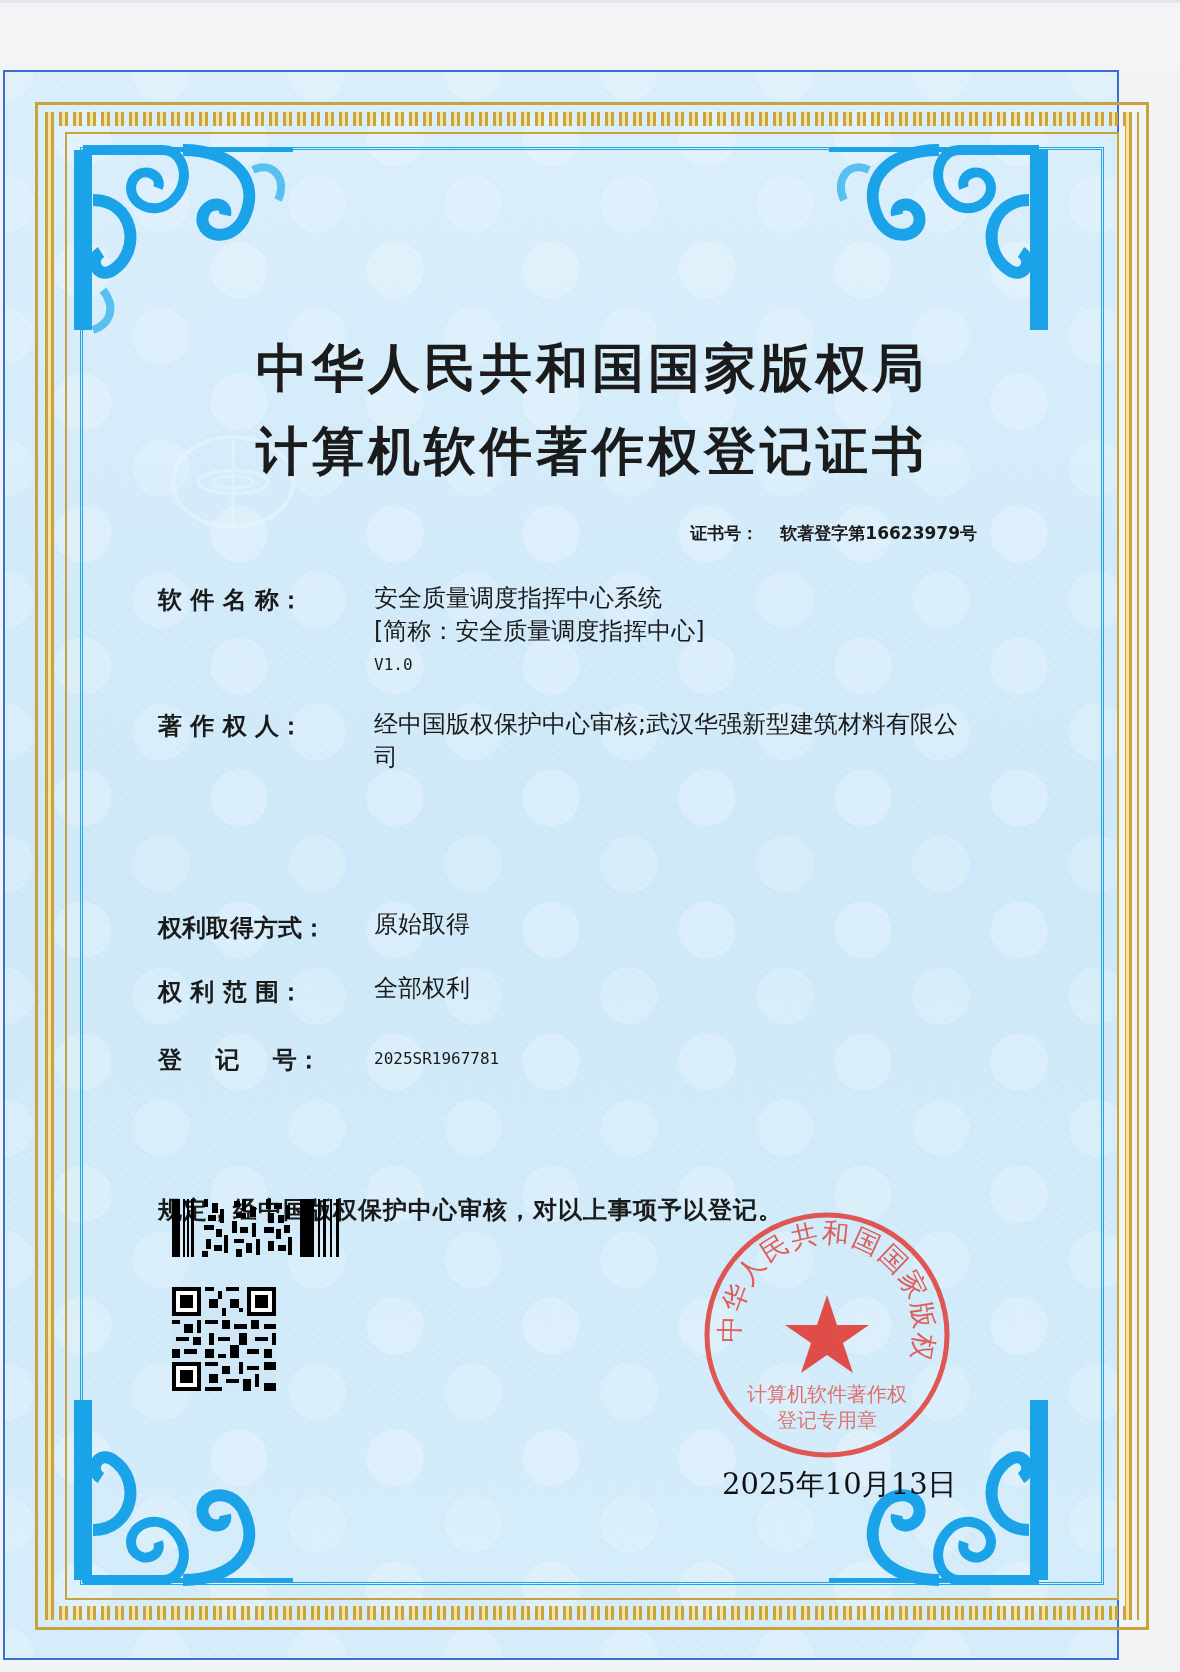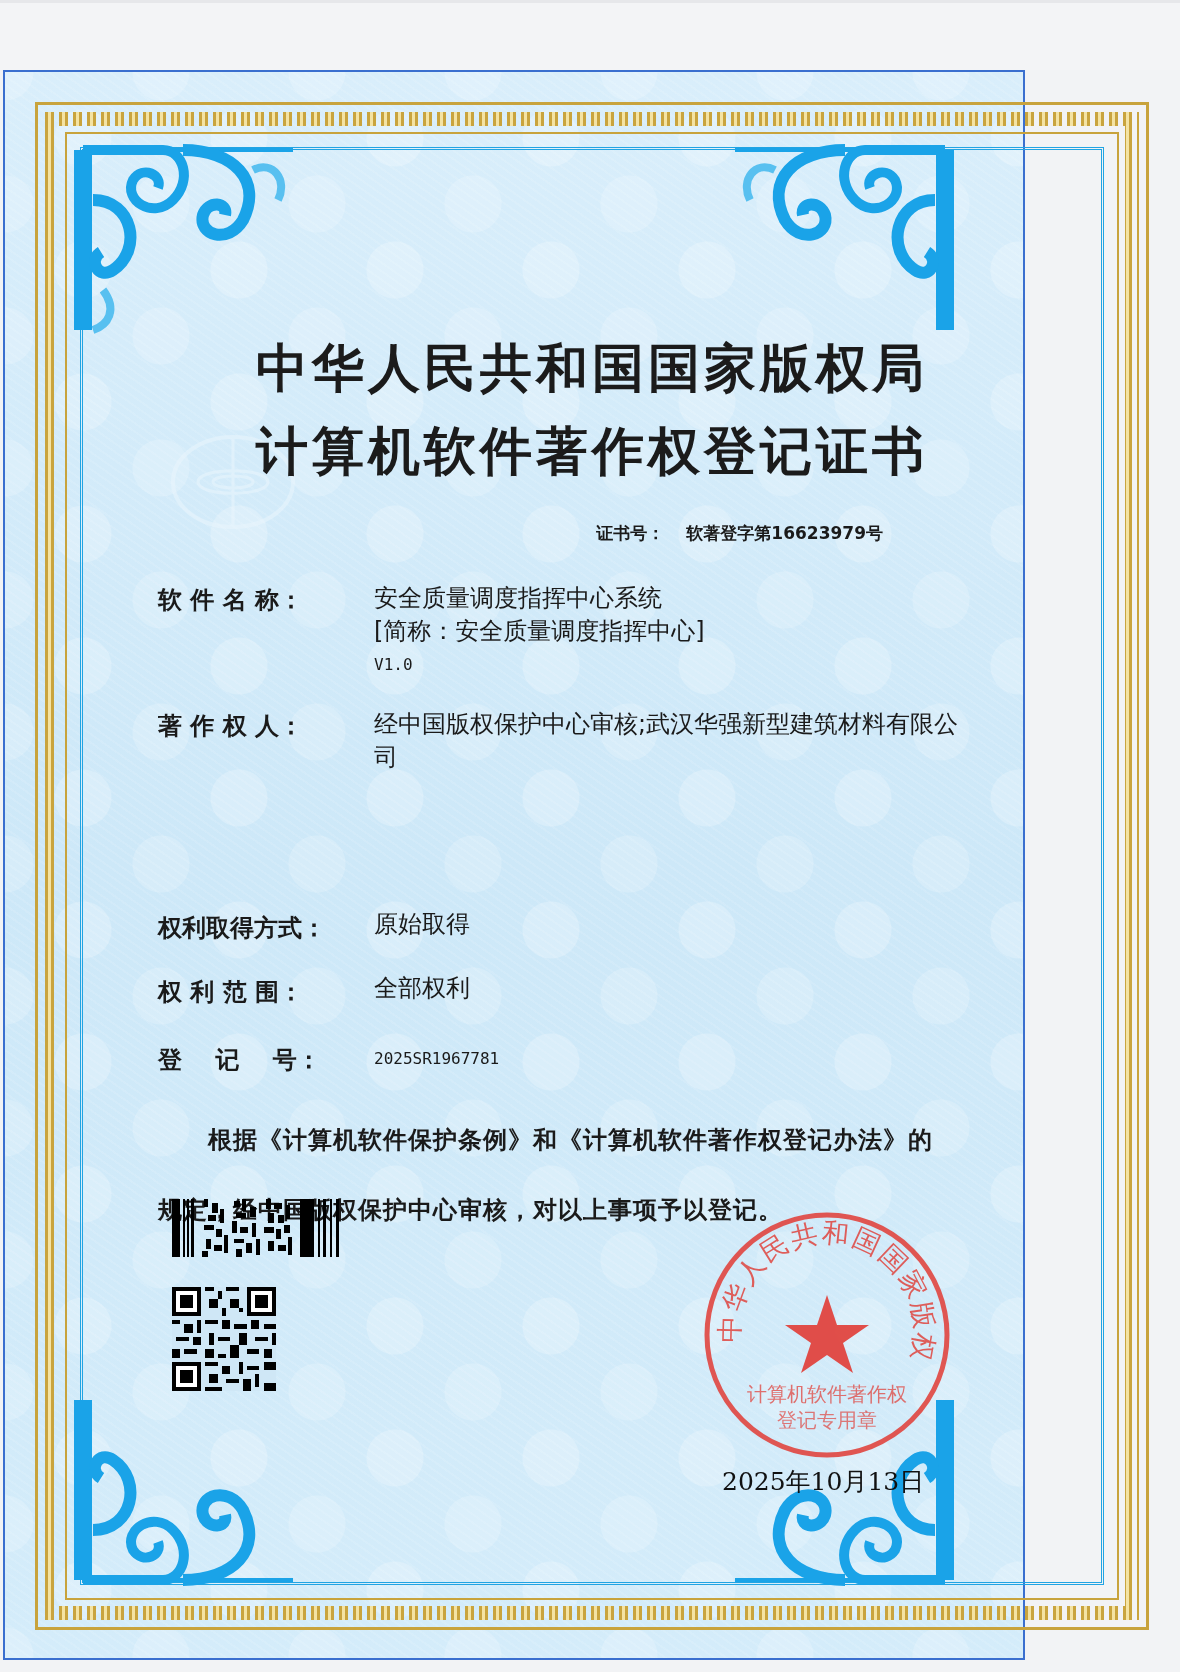--- a/index.html
+++ b/index.html
@@ -2,21 +2,21 @@
 <html><head>
   <meta charset="utf-8">
   <style>
     * { box-sizing: border-box; margin: 0; padding: 0; }
     html, body { width: 1180px; height: 1672px; overflow: hidden; background: #f2f3f5; }
     body { position: relative; font-family: "DejaVu Sans", sans-serif; color: #1a1a1a; }
 
     .topbar { position: absolute; left: 0; top: 0; width: 1180px; height: 70px; background: #f3f4f6; border-top: 3px solid #e6e7ea; }
 
     .cert {
-      position: absolute; left: 3px; top: 70px; width: 1022px; height: 1590px;
+      position: absolute; left: 3px; top: 70px; width: 1116px; height: 1590px;
       border: 2px solid #3a6fcf;
       background:
         radial-gradient(circle at 50% 50%, rgba(255,255,255,0.22) 0 28px, transparent 29px) 0 0 / 156px 132px,
         radial-gradient(circle at 50% 50%, rgba(255,255,255,0.18) 0 28px, transparent 29px) 78px 66px / 156px 132px,
         repeating-linear-gradient(35deg, rgba(255,255,255,0.10) 0 2px, transparent 2px 7px),
         linear-gradient(180deg, #d9eefb 0%, #cde8f8 50%, #d4ecfa 100%);
     }
 
     
     .gold-outer { position: absolute; left: 30px; top: 30px; width: 1114px; height: 1528px; border: 3px solid #c8a33c; }
@@ -50,21 +50,21 @@
     .field-label { position: absolute; left: 153px; font-size: 24px; font-weight: bold; white-space: pre; }
     .field-value { position: absolute; left: 369px; font-size: 24px; line-height: 33px; white-space: pre; }
     .mono { font-family: "DejaVu Sans Mono", monospace; font-size: 16px; }
 
     .para { position: absolute; font-size: 24px; font-weight: bold; letter-spacing: 1px; white-space: pre; }
 
     .barcode { position: absolute; left: 167px; top: 1127px; width: 168px; height: 58px; display: flex; align-items: stretch; gap: 0; }
     .qr { position: absolute; left: 167px; top: 1215px; width: 104px; height: 104px; background: #fff; }
 
     .seal { position: absolute; left: 696px; top: 1137px; width: 252px; height: 252px; }
-    .date { position: absolute; left: 717px; top: 1393px; font-family: "DejaVu Serif", serif; font-size: 25px; color: #111; text-align: center; }
+    .date { position: absolute; left: 717px; top: 1393px; font-family: "DejaVu Serif", serif; font-size: 29px; color: #111; text-align: center; }
   </style>
 </head>
 <body>
 
 <div class="topbar"></div>
 
 <div class="cert">
 
   <div class="gold-outer"></div>
   <div class="gold-band"></div>
@@ -138,21 +138,20 @@
 
   <div class="field-label" style="top:840px">权利取得方式：</div>
   <div class="field-value" style="top:836px">原始取得</div>
 
   <div class="field-label" style="top:904px">权 利 范 围：</div>
   <div class="field-value" style="top:900px">全部权利</div>
 
   <div class="field-label" style="top:972px">登    记    号：</div>
   <div class="field-value mono" style="top:970px">2025SR1967781</div>
 
-  <div class="para" style="left:203px; top:1052px">根据《计算机软件保护条例》和《计算机软件著作权登记办法》的</div>
   <div class="para" style="left:153px; top:1122px">规定，经中国版权保护中心审核，对以上事项予以登记。</div>
 
   <div class="barcode">
     <svg viewBox="0 0 168 58" width="168" height="58">
       <rect x="0" y="0" width="8" height="58" fill="#000"></rect>
       <rect x="11" y="0" width="2" height="58" fill="#000"></rect>
       <rect x="15" y="0" width="2" height="58" fill="#000"></rect>
       <rect x="19" y="0" width="3" height="58" fill="#000"></rect>
       <g fill="#000">
         <rect x="32" y="0" width="4" height="8"></rect>

